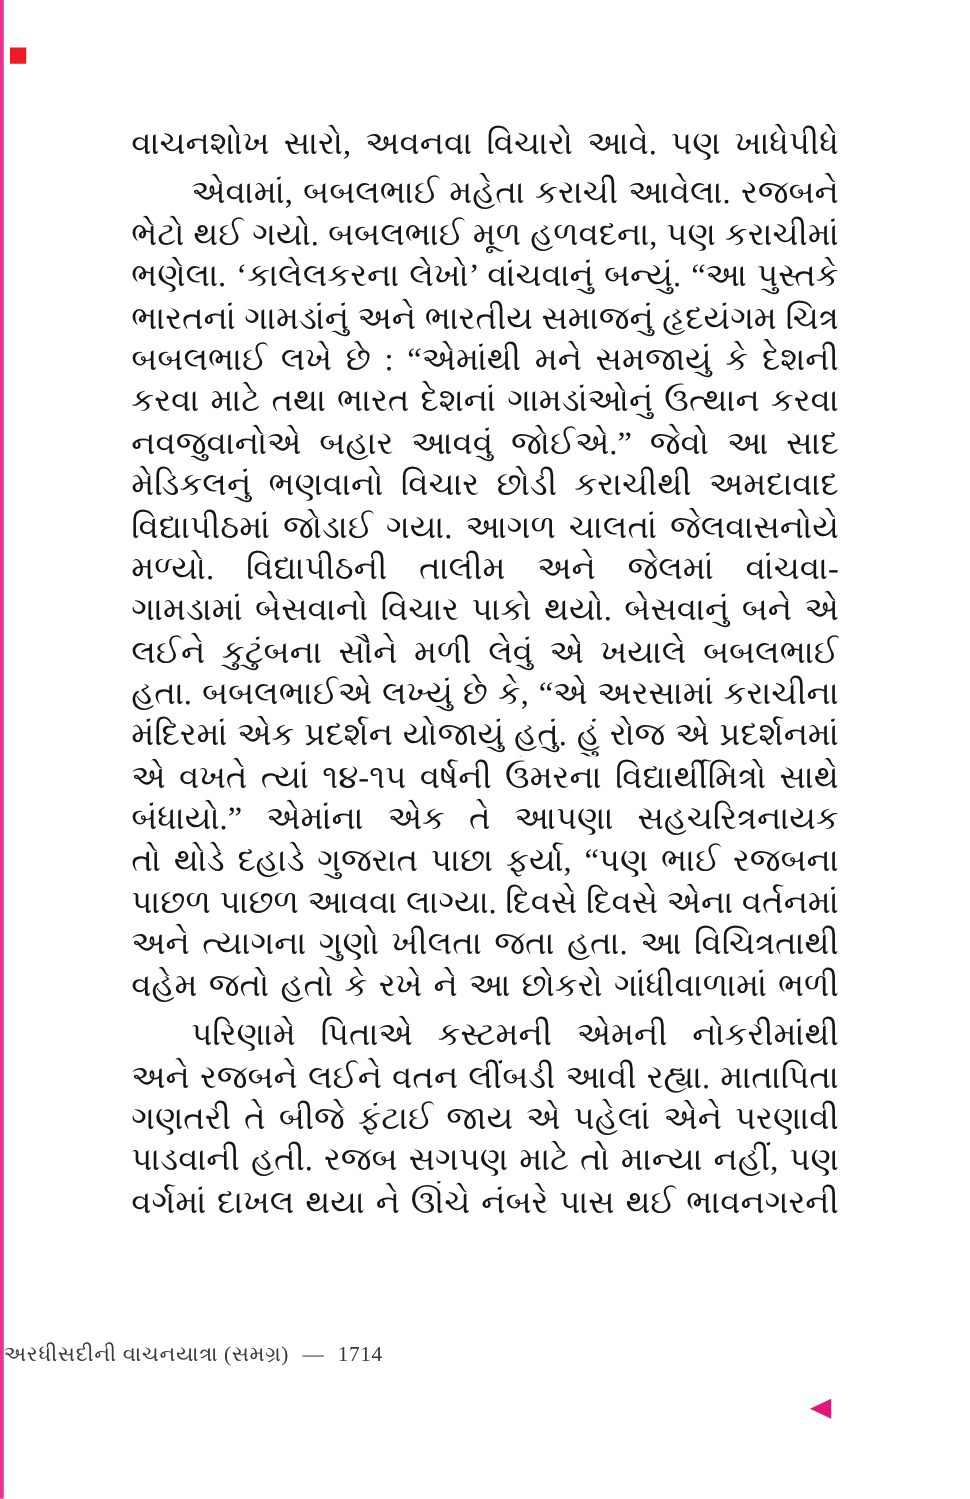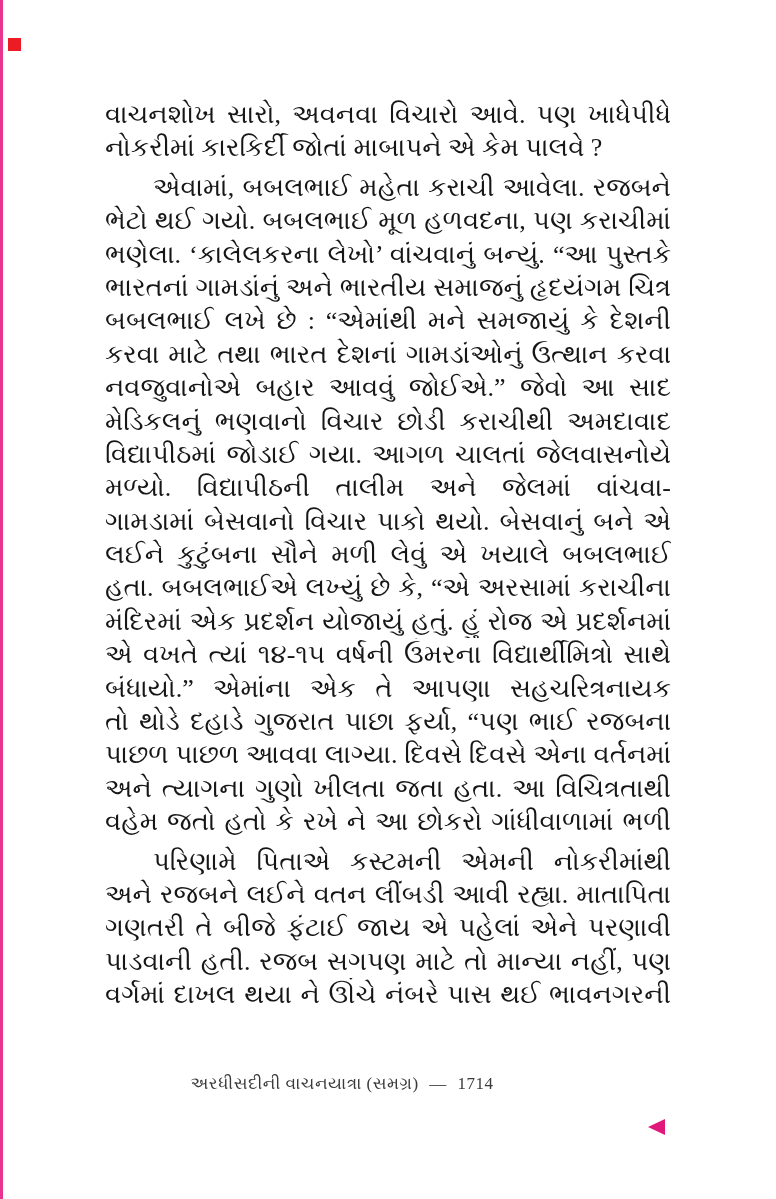--- a/index.html
+++ b/index.html
@@ -35,21 +35,20 @@
     height: 33.4px;
     overflow: hidden;
     text-align: justify;
     text-align-last: justify;
   }
   .line.last { text-align-last: left; }
   .footer {
     position: absolute; left: 0; top: 1072px;
     width: 684px; height: 24px;
     line-height: 24px;
-    text-align: center;
     font-size: 17px;
     color: #3a3a3a;
     letter-spacing: 0.5px;
   }
   .footer span { padding: 0 3px; }
   .prev-triangle {
     position: absolute; left: 648px; top: 1119px;
     width: 0; height: 0;
     border-top: 8px solid transparent;
     border-bottom: 8px solid transparent;
@@ -59,21 +58,20 @@
 </style>
 </head>
 <body>
 
 <div class="edge-bar" style="background: rgb(232, 51, 143);"></div>
 <div class="red-square" style="background: rgb(236, 28, 36);"></div>
 
 <main class="text-block">
     <div class="para">
       <div class="line">વાચનશોખ સારો, અવનવા વિચારો આવે. પણ ખાધેપીધે સુખી એવી</div>
-      <div class="line last">નોકરીમાં કારકિર્દી જોતાં માબાપને એ કેમ પાલવે ?</div>
     </div>
     <div class="para indent">
       <div class="line">એવામાં, બબલભાઈ મહેતા કરાચી આવેલા. રજબને એમનો</div>
       <div class="line">ભેટો થઈ ગયો. બબલભાઈ મૂળ હળવદના, પણ કરાચીમાં રહેલા-</div>
       <div class="line">ભણેલા. ‘કાલેલકરના લેખો’ વાંચવાનું બન્યું. “આ પુસ્તકે મારી સામે</div>
       <div class="line">ભારતનાં ગામડાંનું અને ભારતીય સમાજનું હૃદયંગમ ચિત્ર રજૂ કર્યું,”</div>
       <div class="line">બબલભાઈ લખે છે : “એમાંથી મને સમજાયું કે દેશની ગુલામી દૂર</div>
       <div class="line">કરવા માટે તથા ભારત દેશનાં ગામડાંઓનું ઉત્થાન કરવા માટે આજે</div>
       <div class="line">નવજુવાનોએ બહાર આવવું જોઈએ.” જેવો આ સાદ સંભળાયો કે એ</div>
       <div class="line">મેડિકલનું ભણવાનો વિચાર છોડી કરાચીથી અમદાવાદ આવી ગૂજરાત</div>

